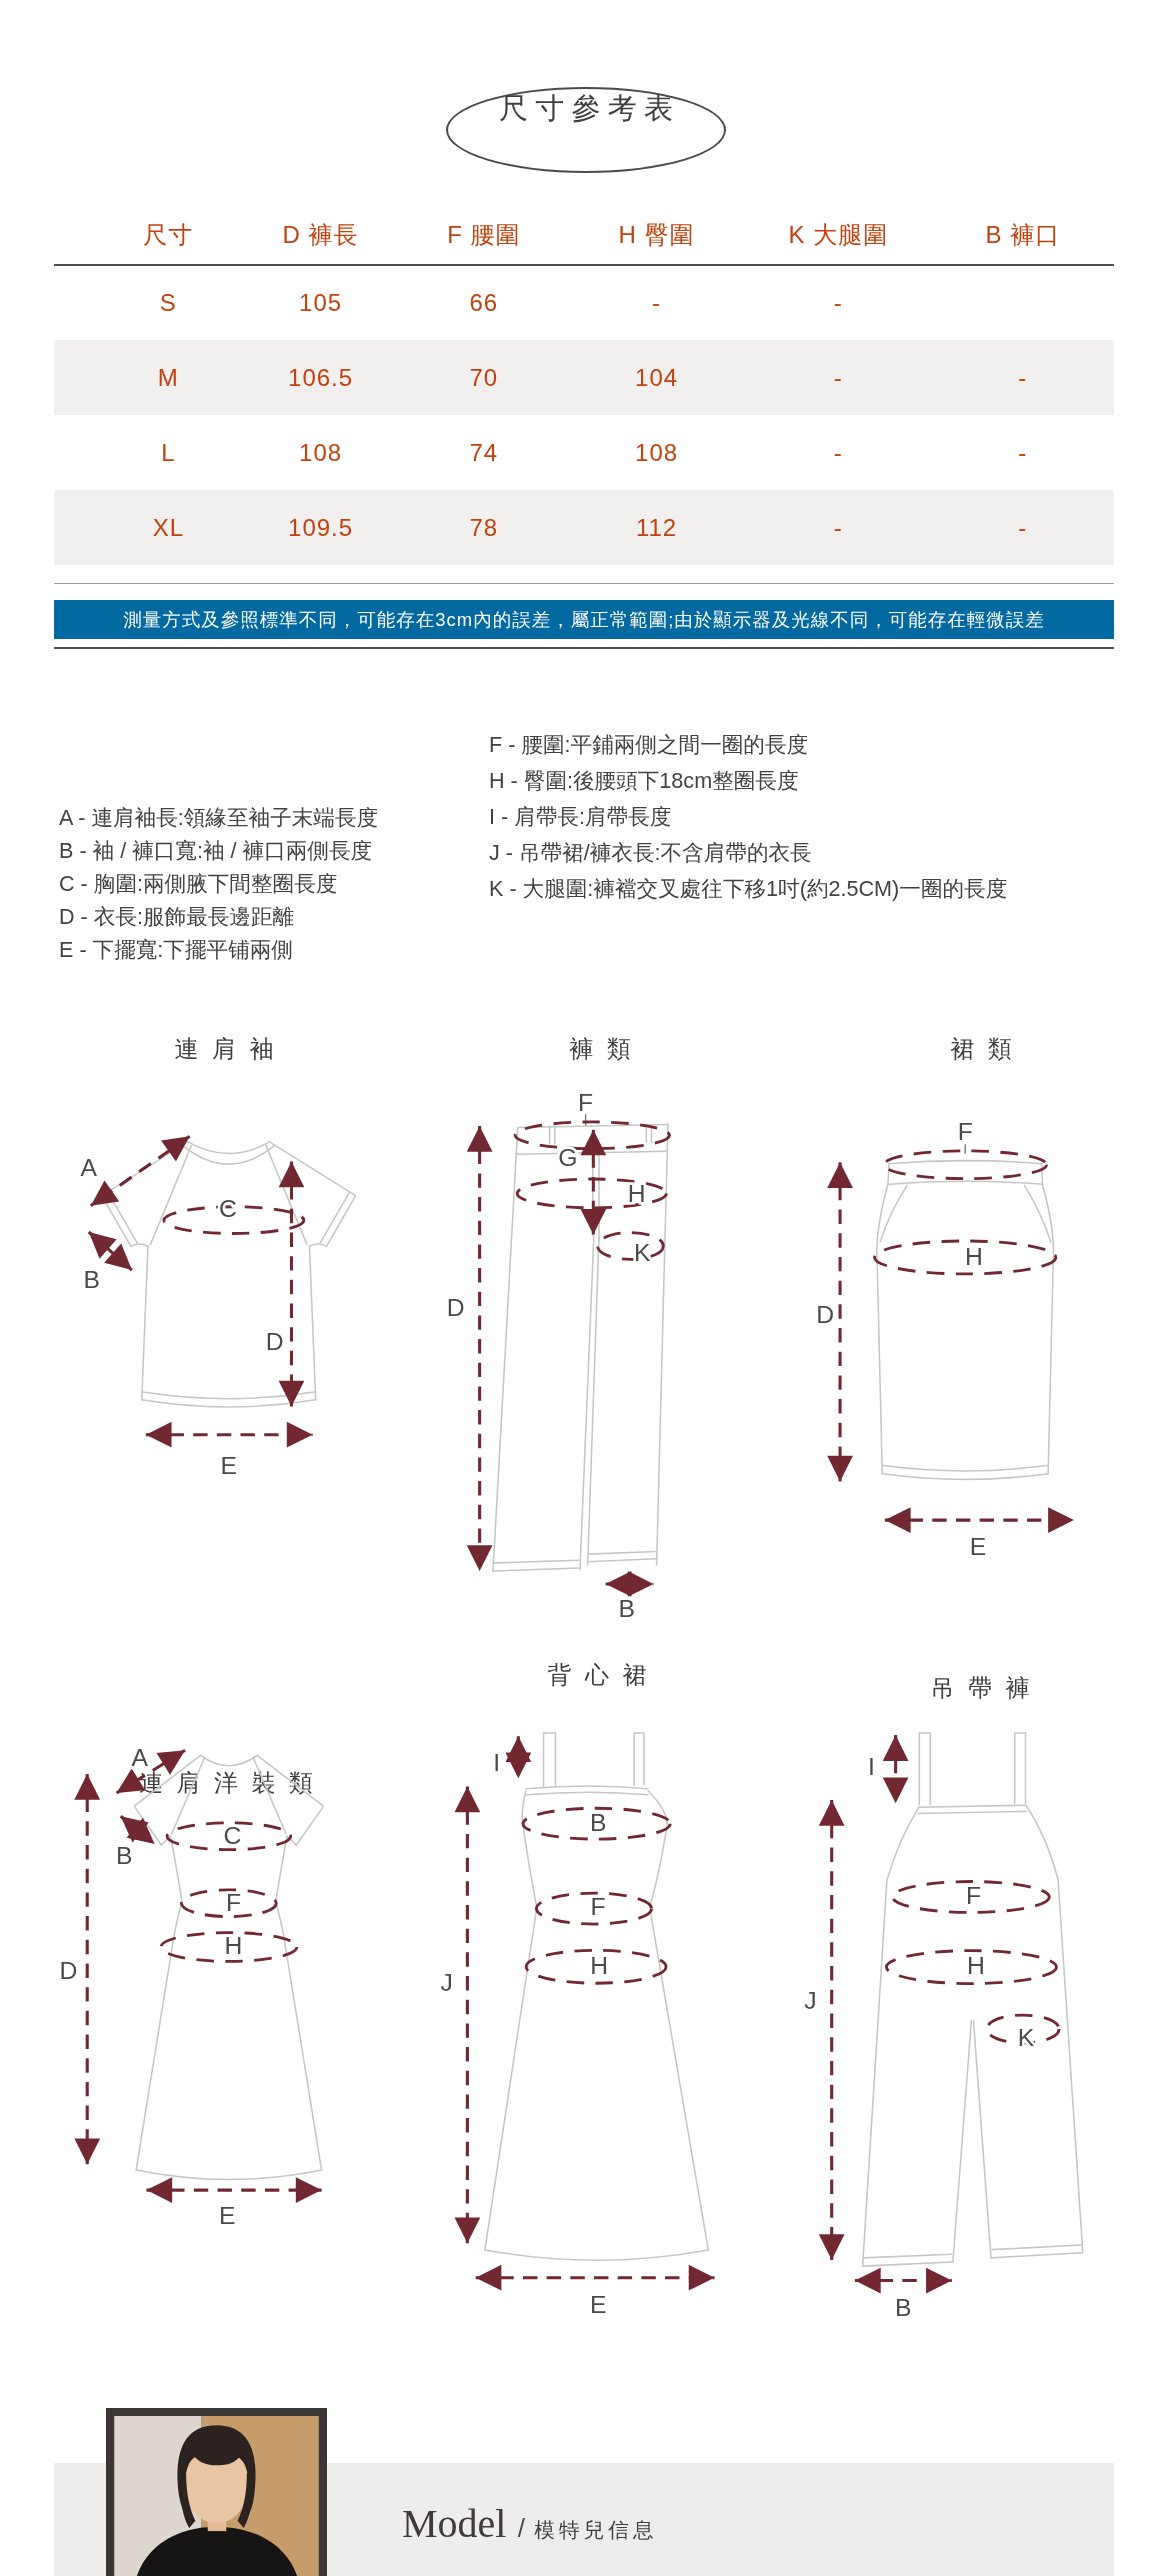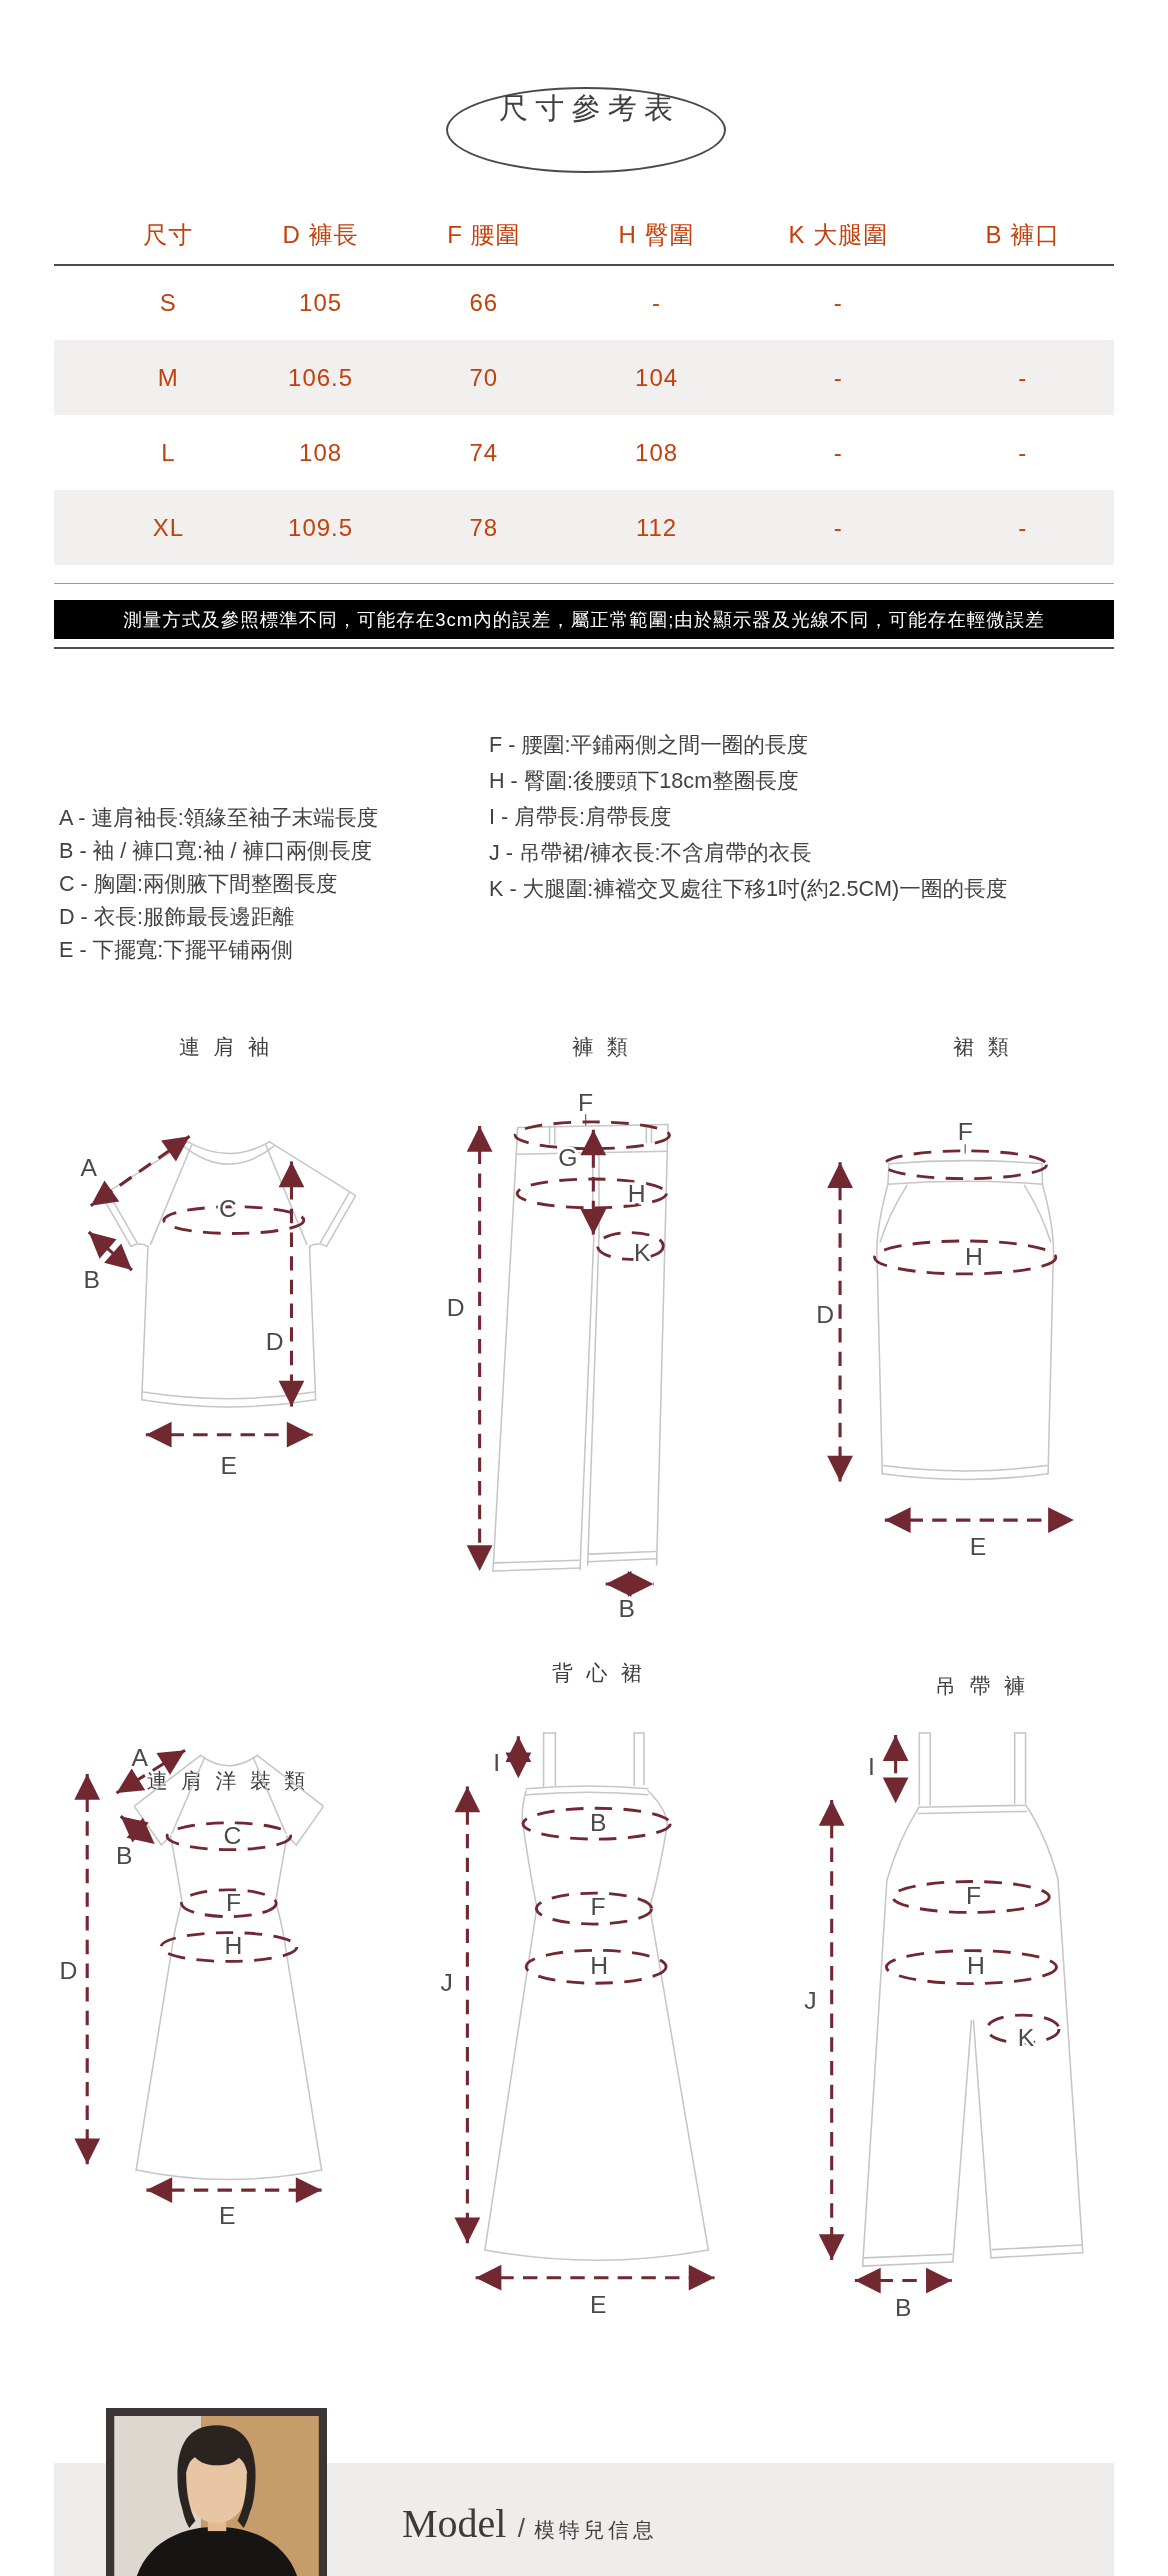--- a/index.html
+++ b/index.html
@@ -19,32 +19,32 @@
   .t-data{height:75px;}
   .cell{display:flex;align-items:center;justify-content:center;font-size:24px;letter-spacing:1px;color:#c2410c;}
   .cell.first{padding-left:41px;}
   .stripe{background:#f1f0ef;}
   .hline{position:absolute;left:54px;width:1060px;}
   .hl-head{top:264px;height:2.1px;background:#4b4b4b;}
   .hl-tbot{top:583px;height:1px;background:#9c9c9c;}
   .hl-rule{top:647px;height:2.1px;background:#4f4f4f;}
 
   
-  .banner{left:54px;top:600px;width:1060px;height:39px;background:#000000;color:#ffffff;
+  .banner{left:54px;top:600px;width:1060px;height:39px;background:#0369a1;color:#ffffff;
     display:flex;align-items:center;justify-content:center;font-size:18.5px;letter-spacing:1px;}
 
   
   .legend{position:absolute;white-space:nowrap;font-size:21.6px;color:#424242;}
   .legend-left{left:59px;top:766px;margin-top:35px;}
   .legend-left .lg{height:33px;display:flex;align-items:center;}
   .legend-right{left:489px;top:726px;}
   .legend-right .lg{height:36px;display:flex;align-items:center;}
 
   
-  .diag-title{position:absolute;transform:translateX(-50%);font-size:21px;letter-spacing:13.4px;
+  .diag-title{position:absolute;transform:translateX(-50%);font-size:24px;letter-spacing:13.4px;
     text-indent:13.4px;color:#3f3f3f;white-space:nowrap;}
 
   
   .g{stroke:#c6c6c6;stroke-width:3;fill:none;stroke-linecap:round;}
   .md{stroke:#722831;stroke-width:6;stroke-dasharray:28 18;fill:none;}
   .me{stroke:#722831;stroke-width:5.5;stroke-dasharray:34 22;fill:none;}
   .cn{stroke:#6b6b6b;stroke-width:2.5;}
   .ml{font-family:"Liberation Sans",sans-serif;font-size:48px;fill:#4a4a4a;
       paint-order:stroke;stroke:#ffffff;stroke-width:10px;}
 

